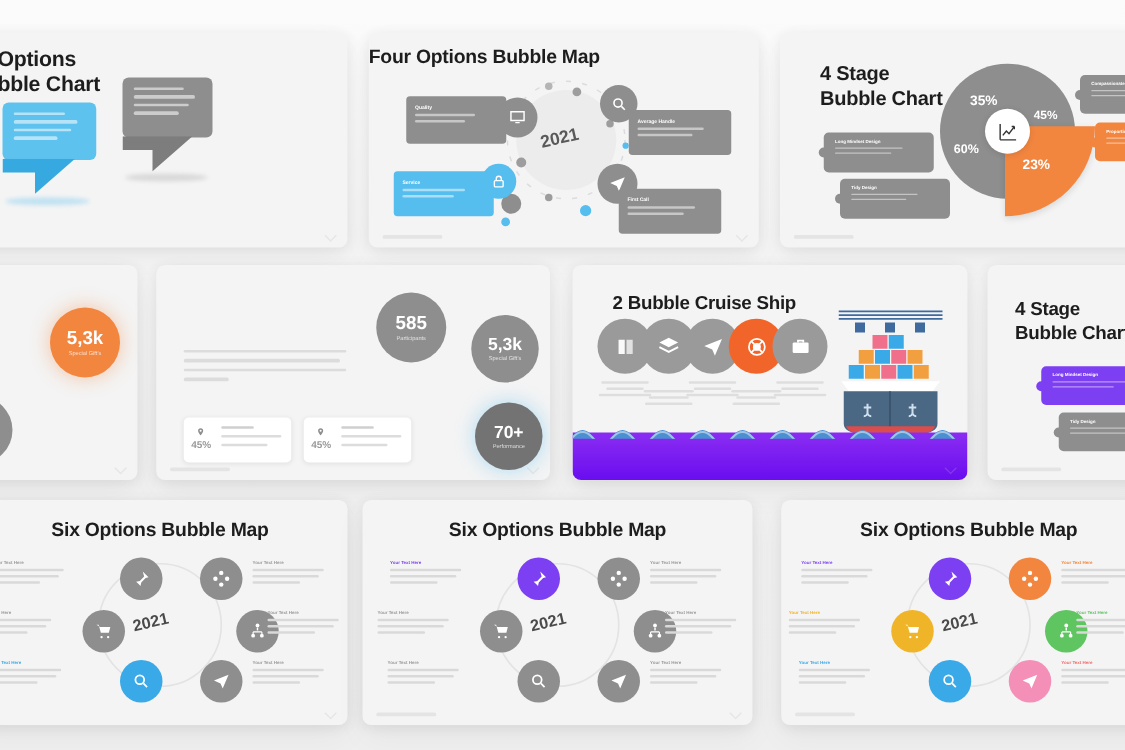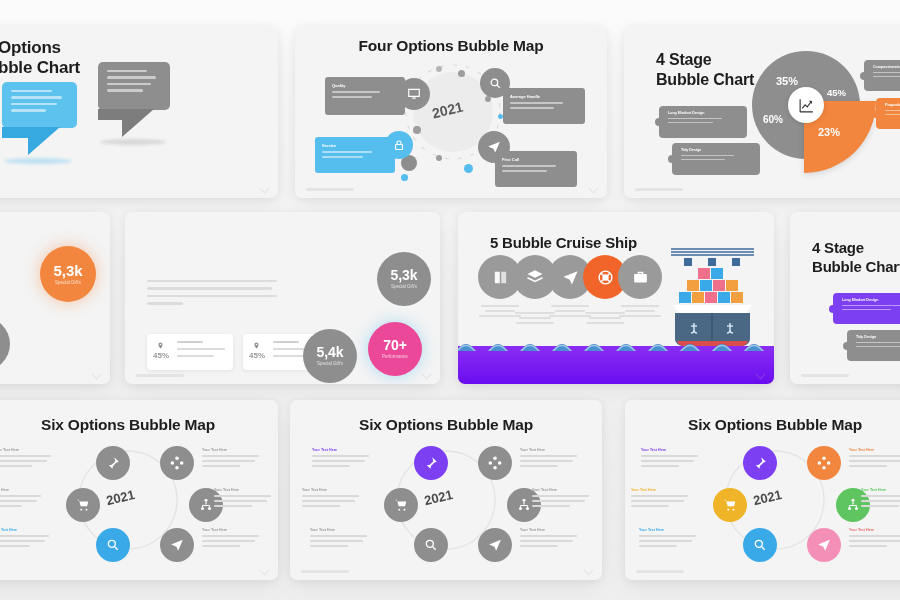--- a/index.html
+++ b/index.html
@@ -28,21 +28,21 @@
 
   
   #c1{left:-80px;top:26px;width:358px;height:172px;}
   #c1 .ttl{position:absolute;left:78px;top:12px;font-size:17px;line-height:20px;}
   .callout{position:absolute;border-radius:5px;padding:8px 9px;box-sizing:border-box;}
   .callout .ln{height:2.4px;border-radius:2px;background:rgba(255,255,255,.55);margin-bottom:4px;}
   .shadow-el{position:absolute;border-radius:50%;background:rgba(120,120,120,.22);filter:blur(1.5px);}
 
   
   #c2{left:295px;top:26px;width:312px;height:172px;}
-  #c2 .ttl{position:absolute;width:100%;text-align:center;top:11px;font-size:15.5px;}
+  #c2 .ttl{position:absolute;width:100%;top:11px;font-size:15.5px;}
   .cbox{position:absolute;border-radius:3px;padding:6px 7px;box-sizing:border-box;}
   .cbox .h{font-size:4px;font-weight:bold;color:#fff;margin-bottom:3px;}
   .cbox .ln{height:1.8px;border-radius:2px;background:rgba(255,255,255,.5);margin-bottom:3px;}
   .iconcirc{position:absolute;border-radius:50%;display:flex;align-items:center;justify-content:center;color:#fff;}
 
   
   #c3{left:624px;top:26px;width:356px;height:172px;}
   #c3 .ttl{position:absolute;left:32px;top:24px;font-size:16px;line-height:20px;}
   .pieLabel{position:absolute;color:#fff;font-weight:bold;}
   .tag{position:absolute;border-radius:4px;padding:5px 6px 5px 9px;box-sizing:border-box;}
@@ -287,39 +287,39 @@
       </div>
       <div style="position:absolute;left:6px;top:17px;font-size:8px;font-weight:bold;color:#9a9a9a;">45%</div>
       <div style="position:absolute;left:30px;top:7px;width:50px;">
         <div class="pline" style="width:52%;height:2px;background:#cfcfcf;"></div>
         <div class="pline" style="width:96%;height:2px;"></div>
         <div class="pline" style="width:74%;height:2px;"></div>
       </div>
 
     </div>
 
+    <div class="bub" style="left:176px;top:22px;width:56px;height:56px;">
+      <div class="big" style="font-size:15px;">585</div>
+      <div class="sml" style="font-size:4.5px;margin-top:3px;">Participants</div>
+    </div>
     <div class="bub" style="left:252px;top:40px;width:54px;height:54px;">
       <div class="big" style="font-size:14px;">5,3k</div>
       <div class="sml" style="font-size:4.5px;margin-top:3px;">Special Gift's</div>
     </div>
-    <div class="bub" style="left:178px;top:117px;width:54px;height:54px;">
-      <div class="big" style="font-size:14px;">5,4k</div>
-      <div class="sml" style="font-size:4.5px;margin-top:3px;">Special Gift's</div>
-    </div>
-    <div class="bub" style="left:243px;top:110px;width:54px;height:54px;background:#ec4899;box-shadow:0 0 16px rgba(86,189,239,.45);">
+    <div class="bub" style="left:255px;top:110px;width:54px;height:54px;background:#737373;box-shadow:0 0 16px rgba(86,189,239,.45);">
       <div class="big" style="font-size:14px;">70+</div>
       <div class="sml" style="font-size:4.5px;margin-top:3px;">Performance</div>
     </div>
 
     <div class="wm"></div>
     <div class="pgn"></div>
   </div>
 
   <div class="card" id="c6" style="background:#f4f4f4;">
-    <div class="ttl">5 Bubble Cruise Ship</div>
+    <div class="ttl">2 Bubble Cruise Ship</div>
 
     <div class="hexb" style="left:20px;top:43px;">
       <svg width="17" height="17" viewBox="0 0 24 24" fill="#fff">
           <path d="M4 4h7v16H4z" opacity=".95"></path>
           <path d="M13 4h7v16h-7z" opacity=".7"></path>
         </svg>
     </div>
     <div class="hexb" style="left:55px;top:43px;">
       <svg width="18" height="18" viewBox="0 0 24 24" fill="#fff">
           <path d="M12 3L2 8l10 5 10-5z"></path>

